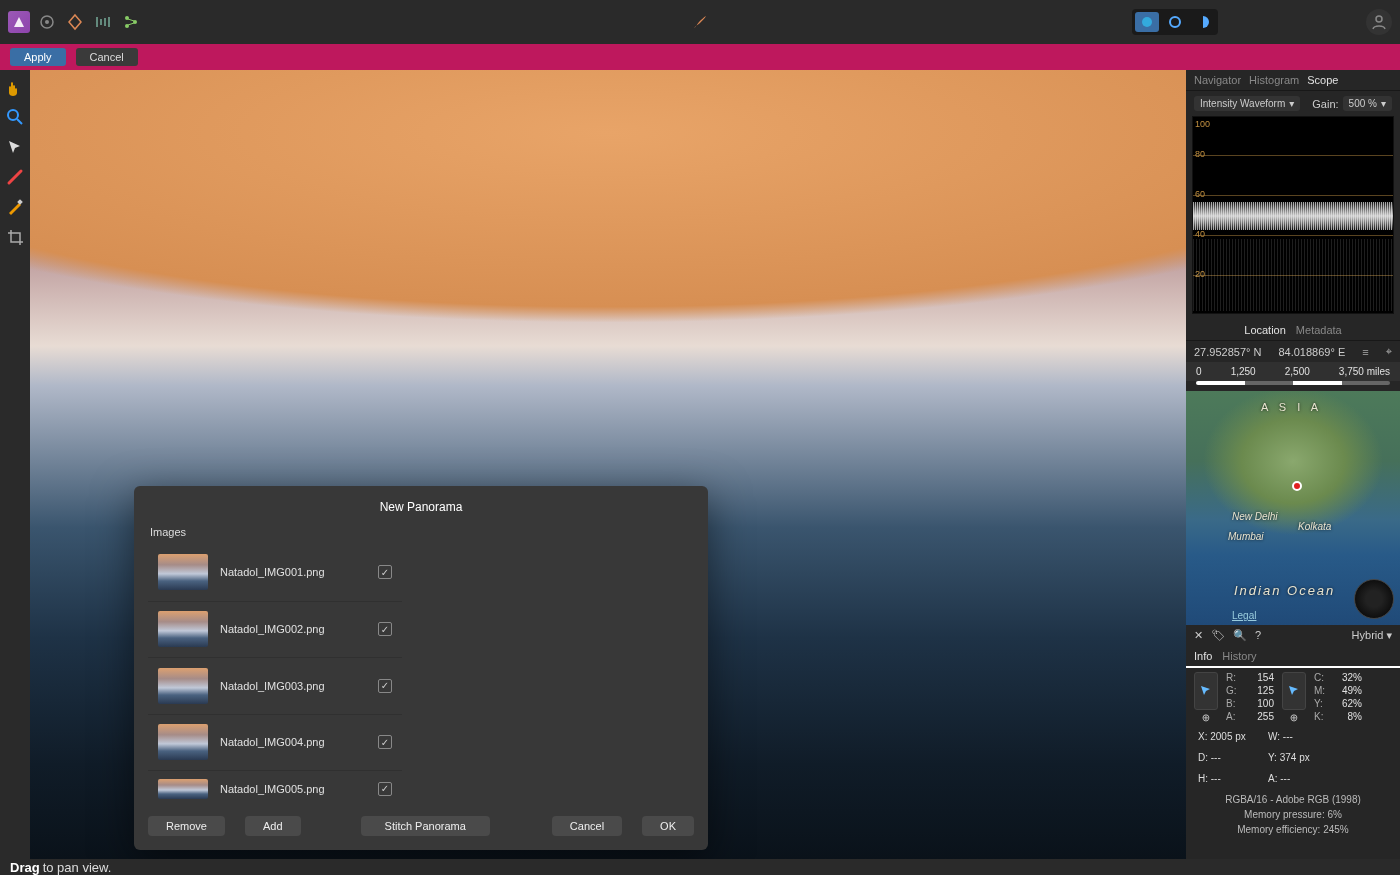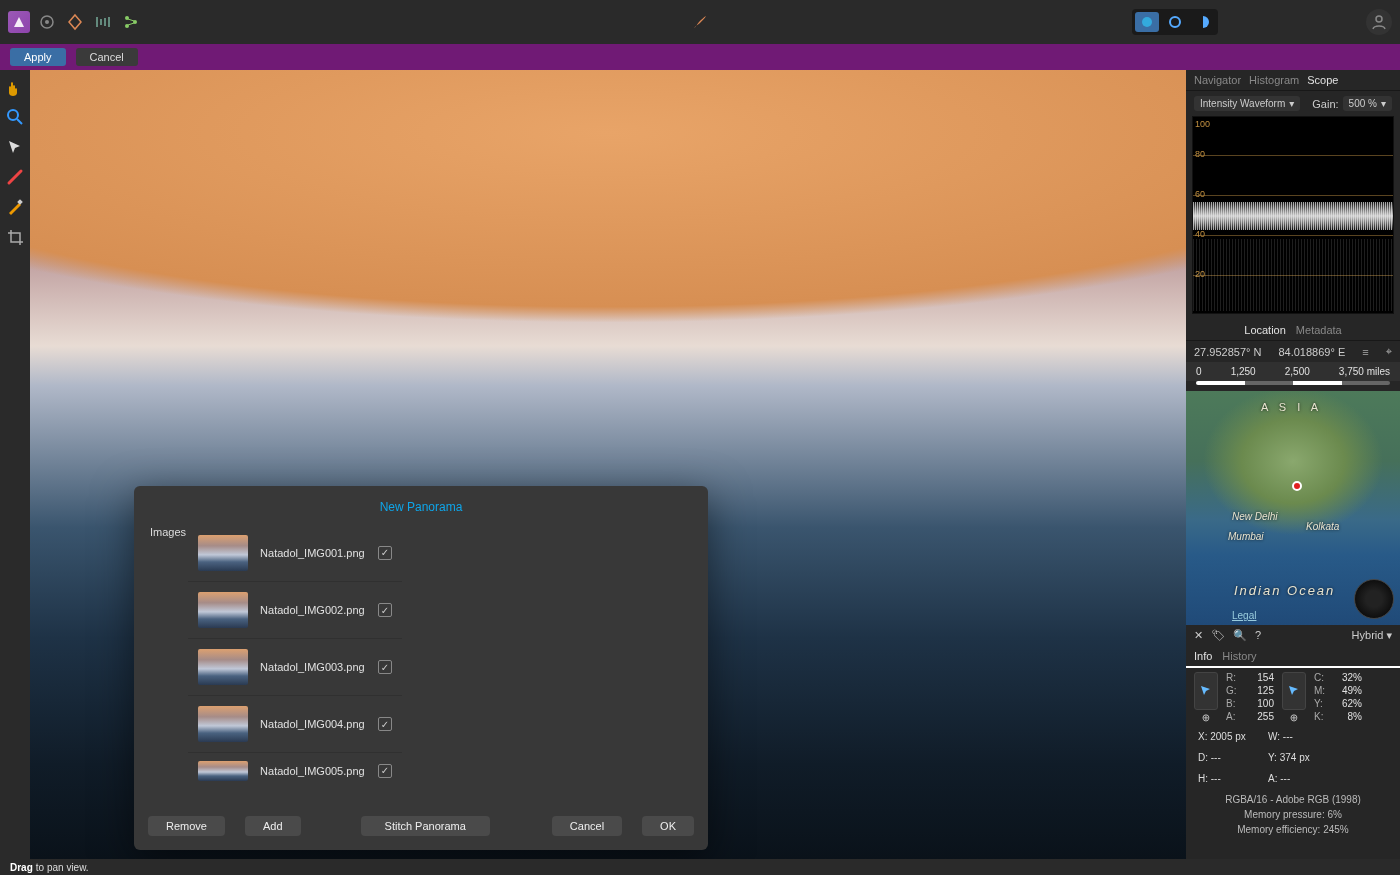--- a/index.html
+++ b/index.html
@@ -11,21 +11,21 @@
 .topbar .icon { width: 22px; height: 22px; display: flex; align-items: center; justify-content: center; border-radius: 3px; }
 .topbar .icon.app { background: linear-gradient(135deg,#9b59b6,#8e44ad); }
 .topbar .center { position: absolute; left: 50%; transform: translateX(-50%); }
 .topbar .right { position: absolute; right: 8px; display: flex; gap: 8px; align-items: center; }
 .persona-toggles { display: flex; gap: 4px; background: #1a1a1a; border-radius: 4px; padding: 3px; margin-right: 140px; }
 .persona-toggles .ptg { width: 24px; height: 20px; border-radius: 3px; display:flex; align-items:center; justify-content:center; }
 .persona-toggles .ptg.active { background: #3a6ea5; }
 .account-ic { width: 26px; height: 26px; border-radius: 13px; background: #333; display:flex; align-items:center; justify-content:center;}
 
 
-.contextbar { height: 26px; background: #701a75; display: flex; align-items: center; padding: 0 10px; gap: 10px; }
+.contextbar { height: 26px; background: #be185d; display: flex; align-items: center; padding: 0 10px; gap: 10px; }
 .btn { padding: 3px 14px; border-radius: 3px; font-size: 11px; cursor: pointer; }
 .btn.primary { background: #3a6ea5; color: #fff; }
 .btn.secondary { background: #3a3a3a; color: #ddd; }
 
 
 .main { display: flex; height: calc(100% - 44px - 26px - 16px); }
 .toolstrip { width: 30px; background: #2a2a2a; display: flex; flex-direction: column; align-items: center; padding-top: 6px; gap: 8px; }
 .toolstrip .tool { width: 22px; height: 22px; display: flex; align-items:center; justify-content:center; border-radius: 3px; }
 .canvas { flex: 1; position: relative; background: #121212; overflow: hidden; }
 .canvas .photo {
@@ -75,28 +75,28 @@
 .info-pair { display:flex; gap:6px; }
 .info-lbl { color:#aaa; width:14px; }
 .info-val { color:#e0e0e0; width:28px; text-align:right;}
 .pointer-box { width:24px; height:38px; background:#333; border:1px solid #444; border-radius:3px; display:flex; align-items:center; justify-content:center; }
 
 .readout2 { display:flex; gap:10px; padding:4px 12px; font-size:10px; color:#ddd; flex-wrap:wrap;}
 .readout2 div { width:60px;}
 .mem { text-align:center; padding:4px 8px; font-size:10px; color:#bbb; line-height:1.5;}
 
 
-.statusbar { height:16px; background:#2a2a2a; display:flex; align-items:center; padding:0 10px; font-size:10px; color:#ddd;}
+.statusbar { height:16px; background:#2a2a2a; display:flex; align-items:center; padding:0 10px; font-size:13px; color:#ddd;}
 .statusbar b { color:#fff; margin-right:3px;}
 
 
 .dialog { position:absolute; left:104px; top:416px; width:574px; height:364px; background:#383838; border-radius:6px; box-shadow:0 10px 40px rgba(0,0,0,0.5); display:flex; flex-direction:column; padding:10px 14px 14px 14px;}
-.dialog .title { text-align:center; font-size:12px; color:#0ea5e9; padding:4px 0 10px 0;}
+.dialog .title { text-align:center; font-size:12px; color:#ffffff; padding:4px 0 10px 0;}
 .dialog .body { display:flex; gap:14px; flex:1; min-height:0;}
-.dialog .col { display:flex; flex-direction:row; min-height:0;}
+.dialog .col { display:flex; flex-direction:column; min-height:0;}
 .dialog .col.images { width:254px;}
 .dialog .col.panos { flex:1;}
 .dialog .colhdr { font-size:11px; color:#ddd; padding:2px 2px 6px 2px;}
 .img-list { flex:1; overflow:hidden; background:#383838; position:relative; display:flex; flex-direction:column;}
 .img-row { display:flex; align-items:center; gap:12px; padding:8px 10px; height:57px; border-top:1px solid #303030;}
 .img-row:first-child { border-top:none;}
 .thumb { width:50px; height:36px; background:linear-gradient(180deg,#dca070 0%,#a68c88 30%,#c0c8d8 55%,#4a6280 75%,#2a3a52 100%); border-radius:2px;}
 .img-name { flex:1; font-size:11px; color:#e0e0e0;}
 .img-chk { width:14px; height:14px; border:1px solid #888; border-radius:2px; display:flex; align-items:center; justify-content:center; font-size:10px; color:#ccc;}
 .pano-preview { height:260px; background:#303030; border-radius:2px; padding:6px;}
@@ -315,21 +315,21 @@
       <span>0</span>
       <span>1,250</span>
       <span>2,500</span>
       <span>3,750 miles</span>
     </div>
     <div class="scalebar"></div>
     <div class="map">
       <div class="lbl" style="top:10px;left:75px;letter-spacing:4px;font-style:normal;font-size:11px;">A S I A</div>
       <div class="lbl" style="top:120px;left:46px;">New Delhi</div>
       <div class="lbl" style="top:140px;left:42px;">Mumbai</div>
-      <div class="lbl" style="top:130px;left:120px;">Kolkata</div>
+      <div class="lbl" style="top:130px;left:112px;">Kolkata</div>
       <div class="lbl" style="top:192px;left:48px;font-size:13px;letter-spacing:2px;">Indian  Ocean</div>
       <div class="pin"></div>
       <div class="compass"></div>
       <div class="legal">Legal</div>
     </div>
     <div class="map-typerow">
       <div class="icons">
         <span>✕</span>
         <span>🏷</span>
         <span>🔍</span>

